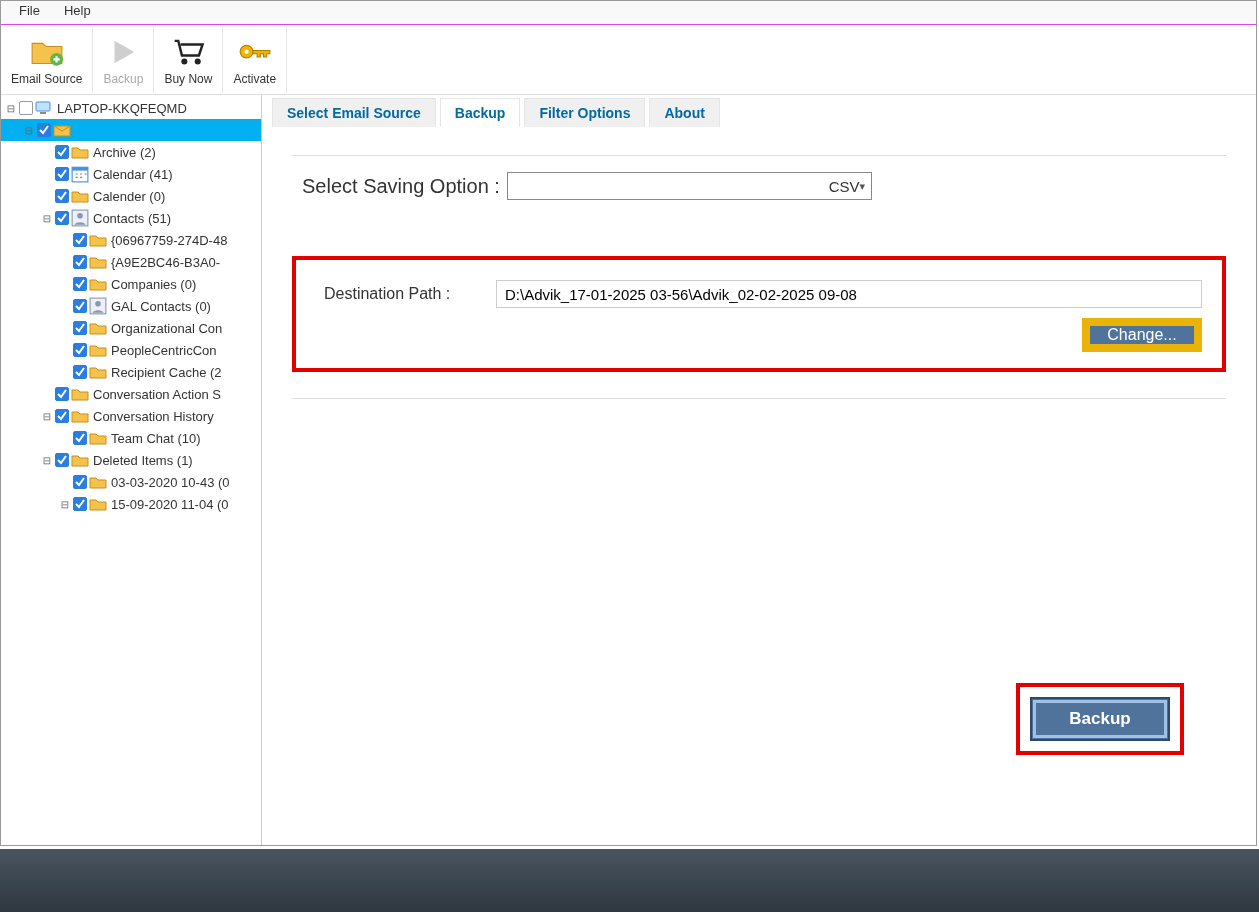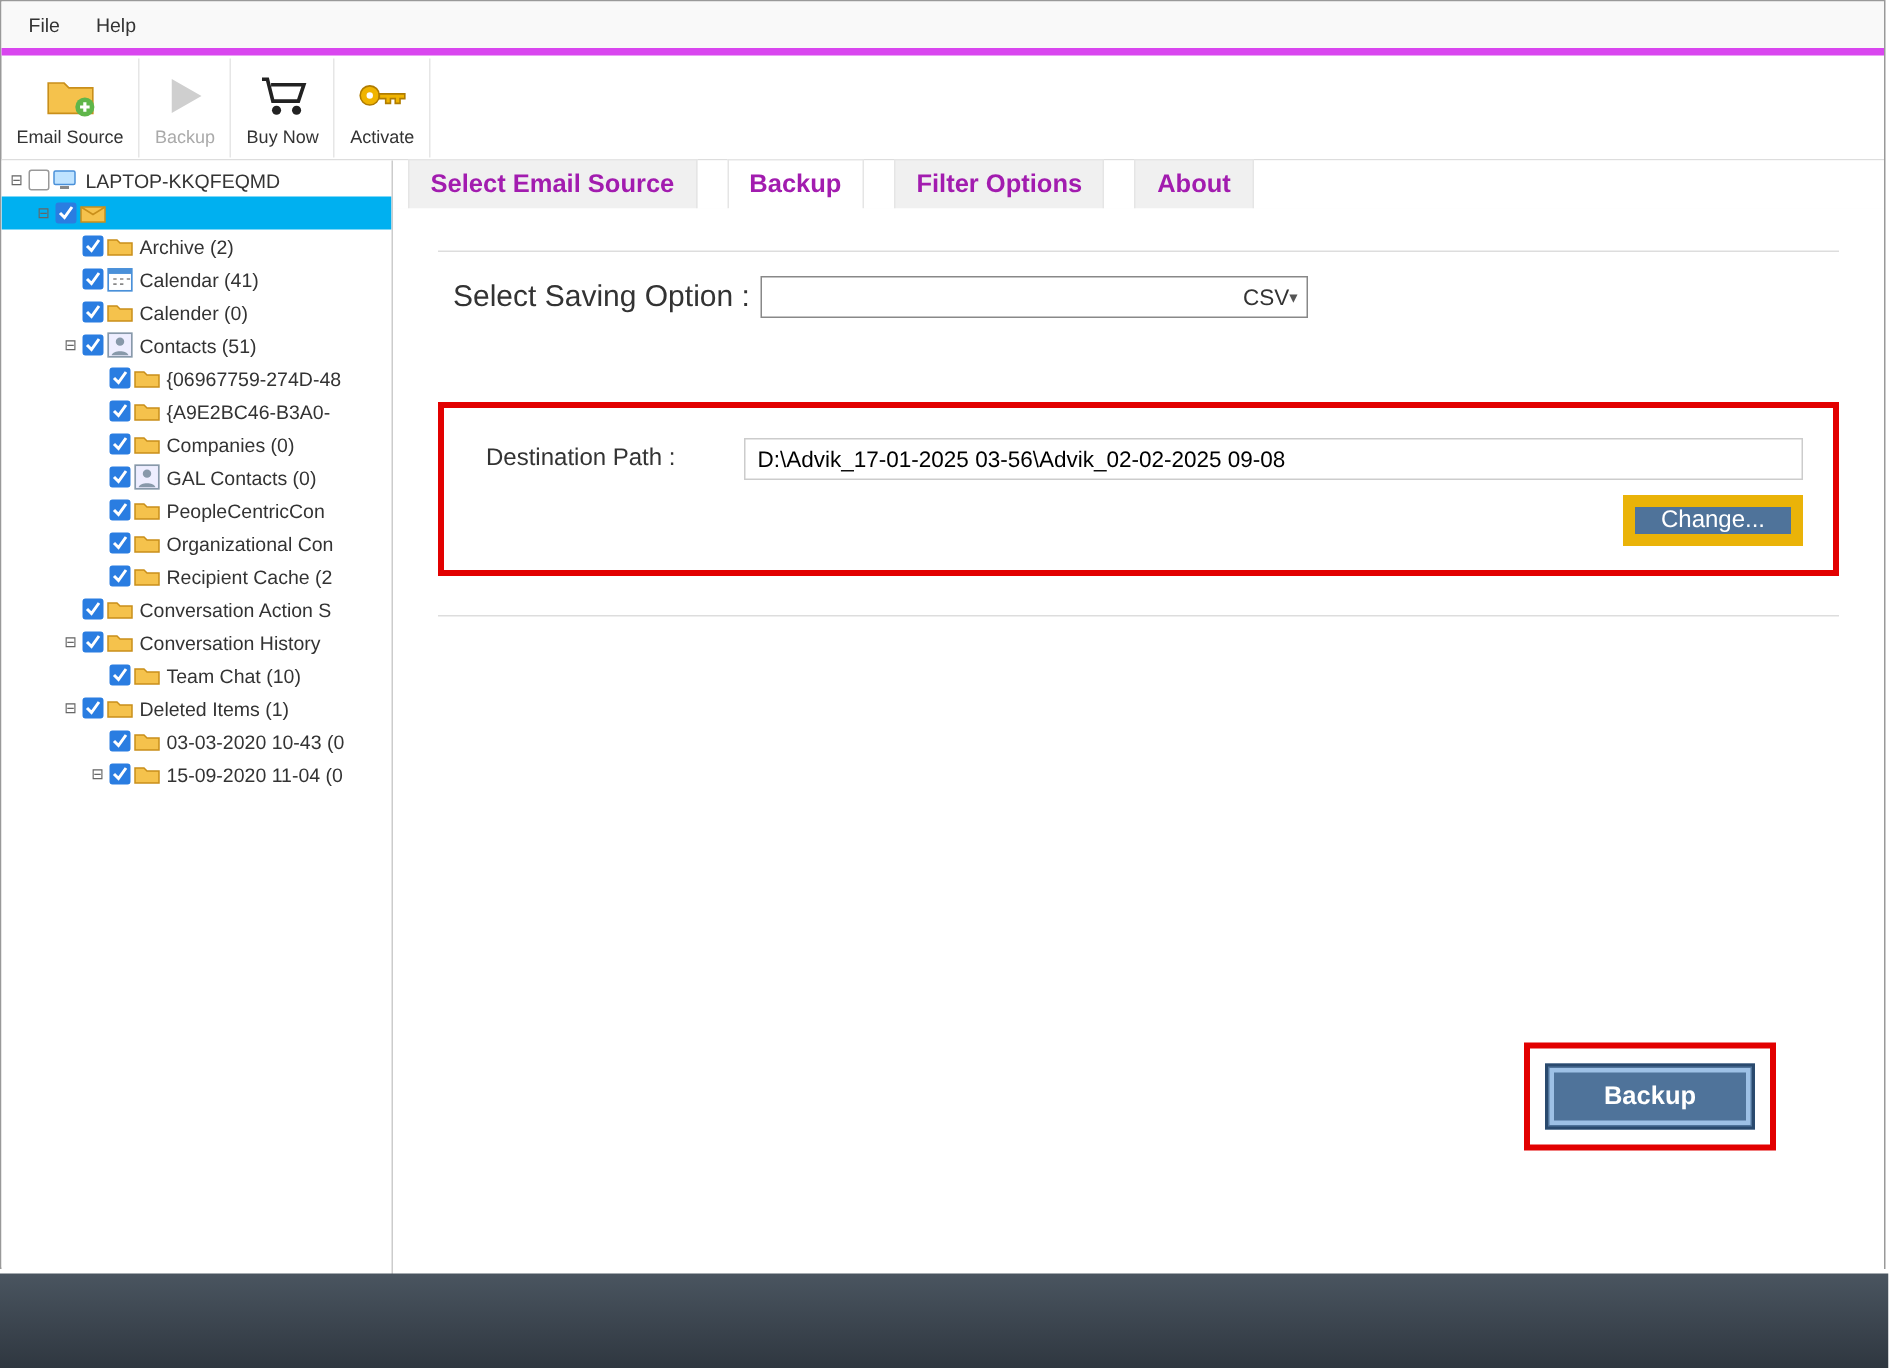--- a/index.html
+++ b/index.html
@@ -15,24 +15,23 @@
 }
 .app-frame {
   border: 1px solid #999;
   width: 1257px;
   height: 846px;
   position: relative;
   background: #fff;
 }
 
 .menubar {
-  height: 36px;
-  border-bottom: 5px solid #d946ef;
+  height: 24px;
+  border-bottom: 1px solid #d946ef;
   display: flex;
-  align-items: center;
   padding-left: 6px;
   background: #f9f9f9;
 }
 .menubar-item {
   padding: 2px 12px;
   cursor: pointer;
   font-size: 13px;
 }
 
 .toolbar {
@@ -89,28 +88,28 @@
 .main { flex: 1; background: #f8f8f8; position: relative; }
 .tabs {
   height: 32px;
   display: flex;
   align-items: flex-end;
   padding-left: 10px;
   background: #fff;
 }
 .tab {
   padding: 6px 14px;
-  font-size: 17px;
+  font-size: 14px;
   font-weight: 700;
   font-family: Verdana, Geneva, sans-serif;
-  color: #a21caf;
+  color: #0369a1;
   background: #f0f0f0;
   border: 1px solid #e5e5e5;
   border-bottom: none;
-  margin-right: 20px;
+  margin-right: 4px;
   cursor: pointer;
 }
 .tab.active { background: #fff; }
 .tab-content {
   padding: 24px 30px;
   background: #fff;
   height: calc(100% - 32px);
   position: relative;
 }
 .hr { height:1px; background:#ddd; margin: 4px 0 16px; }
@@ -398,36 +397,36 @@
             <span class="chk">
               <svg viewBox="0 0 10 10">
                 <path d="M1 5l3 3 5-7" fill="none" stroke="#fff" stroke-width="2"></path>
               </svg>
             </span>
             <span class="node-ico">
               <svg viewBox="0 0 18 14">
                 <path d="M1 3h6l2 2h8v8H1z" fill="#f5c24c" stroke="#c98f1a"></path>
               </svg>
             </span>
+            <span class="tree-label">Organizational Con</span>
+          </div>
+          <div class="tree-row">
+            <span class="tree-indent" style="width:58px"></span>
+            <span class="expando"></span>
+            <span class="chk">
+              <svg viewBox="0 0 10 10">
+                <path d="M1 5l3 3 5-7" fill="none" stroke="#fff" stroke-width="2"></path>
+              </svg>
+            </span>
+            <span class="node-ico">
+              <svg viewBox="0 0 18 14">
+                <path d="M1 3h6l2 2h8v8H1z" fill="#f5c24c" stroke="#c98f1a"></path>
+              </svg>
+            </span>
             <span class="tree-label">PeopleCentricCon</span>
-          </div>
-          <div class="tree-row">
-            <span class="tree-indent" style="width:58px"></span>
-            <span class="expando"></span>
-            <span class="chk">
-              <svg viewBox="0 0 10 10">
-                <path d="M1 5l3 3 5-7" fill="none" stroke="#fff" stroke-width="2"></path>
-              </svg>
-            </span>
-            <span class="node-ico">
-              <svg viewBox="0 0 18 14">
-                <path d="M1 3h6l2 2h8v8H1z" fill="#f5c24c" stroke="#c98f1a"></path>
-              </svg>
-            </span>
-            <span class="tree-label">Organizational Con</span>
           </div>
           <div class="tree-row">
             <span class="tree-indent" style="width:58px"></span>
             <span class="expando"></span>
             <span class="chk">
               <svg viewBox="0 0 10 10">
                 <path d="M1 5l3 3 5-7" fill="none" stroke="#fff" stroke-width="2"></path>
               </svg>
             </span>
             <span class="node-ico">

